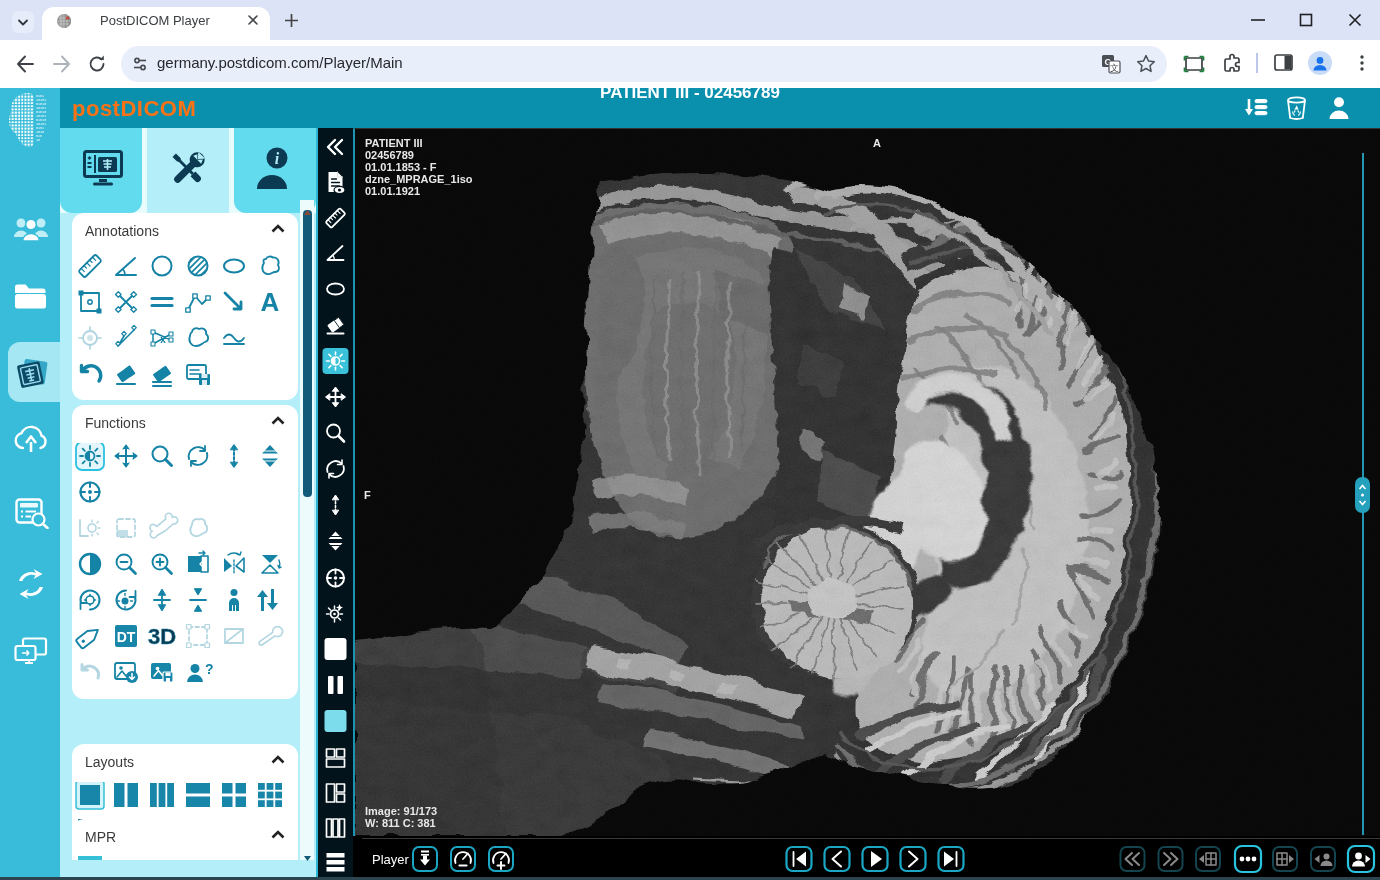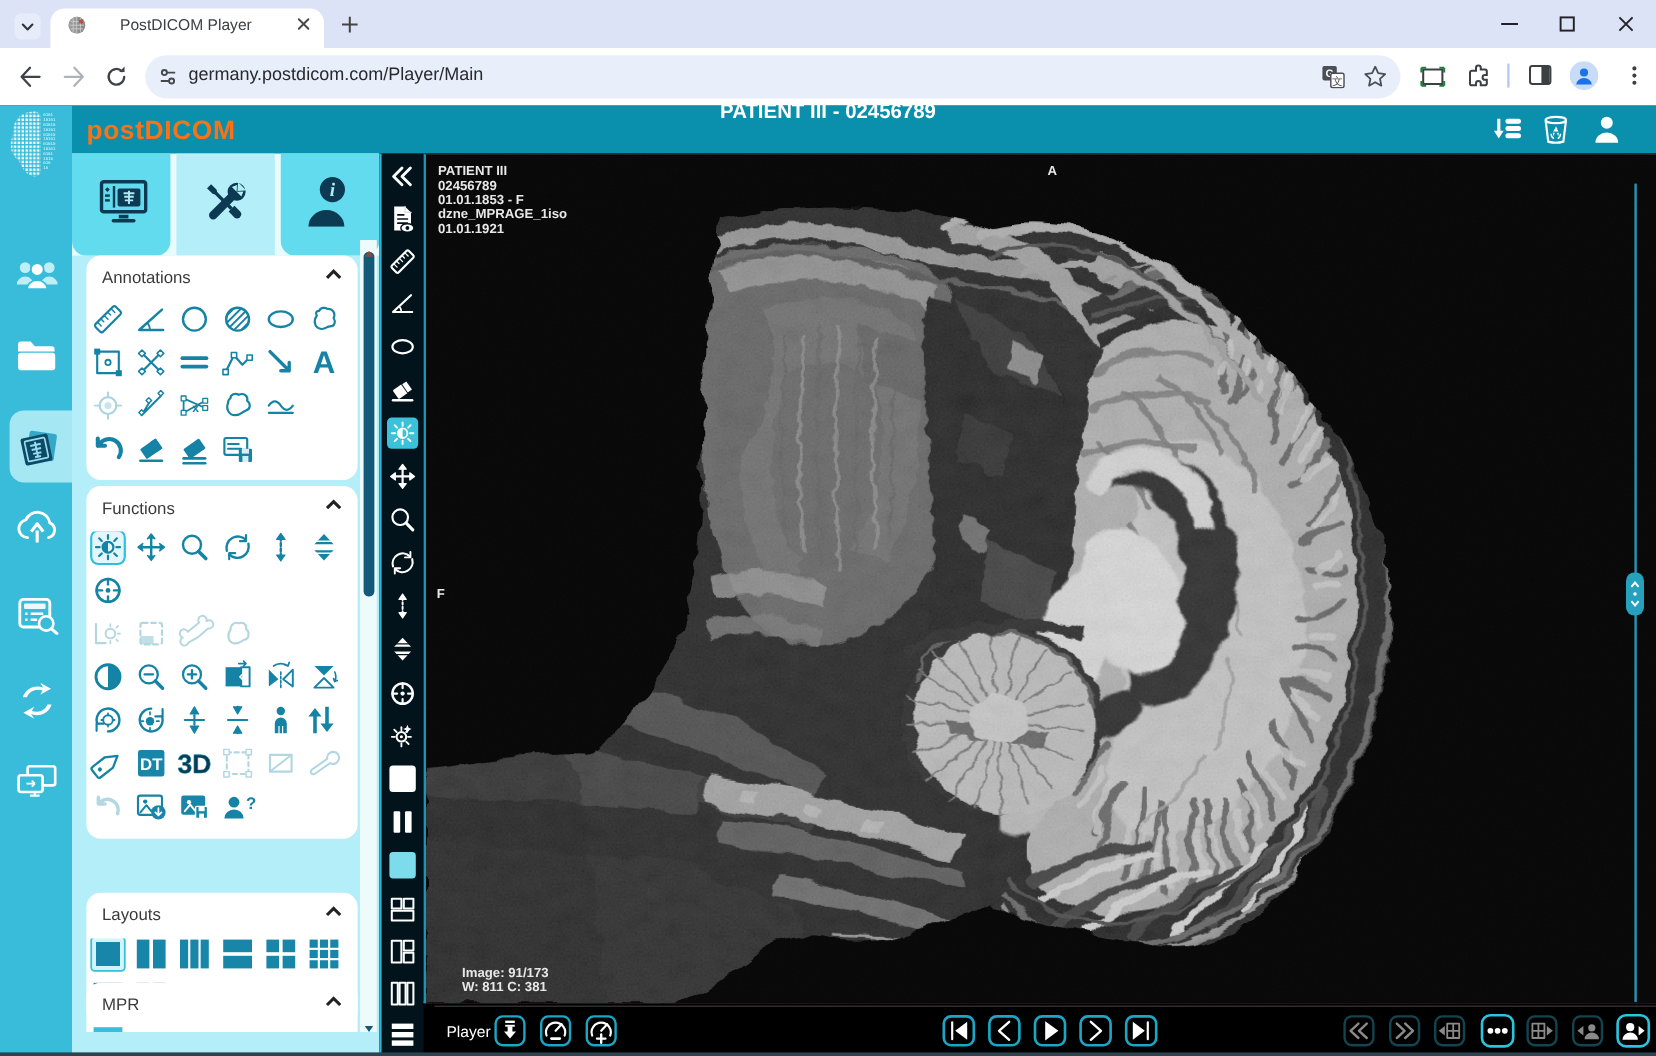--- a/index.html
+++ b/index.html
@@ -1114,21 +1114,21 @@
         </g>
       </g>
 
       <rect width="1025" height="707" filter="url(#fmottle)" opacity="0.09" mask="url(#headmask)"></rect>
       <rect width="1025" height="707" filter="url(#fnoise)" opacity="0.11" mask="url(#headmask)"></rect>
       <rect width="1025" height="707" filter="url(#fnoise)" opacity="0.04"></rect>
     </svg>
     <div class="ovl" style="left:10px; top:8px;">PATIENT III<br>02456789<br>01.01.1853 - F<br>dzne_MPRAGE_1iso<br>01.01.1921</div>
     <div class="ovl" style="left:518px; top:8px;">A</div>
     <div class="ovl" style="left:9px; top:360px;">F</div>
-    <div class="ovl" style="left:10px; top:676px;margin-left:20px;">Image: 91/173<br>W: 811 C: 381</div>
+    <div class="ovl" style="left:10px; top:676px;">Image: 91/173<br>W: 811 C: 381</div>
     <div style="position:absolute; left:1007px; top:24px; width:2px; height:682px; background:#2596b4;"></div>
     <div style="position:absolute; left:1000px; top:348px; width:15px; height:36px; background:#25a0bd; border-radius:7px;">
       <svg width="15" height="36">
         <path d="M4.5 12 L7.5 8.5 L10.5 12 M4.5 24 L7.5 27.5 L10.5 24" fill="none" stroke="#fff" stroke-width="1.6"></path>
         <circle cx="7.5" cy="18" r="1.5" fill="#fff"></circle>
       </svg>
     </div>
   </div>
 
   <div class="abs" id="player">

